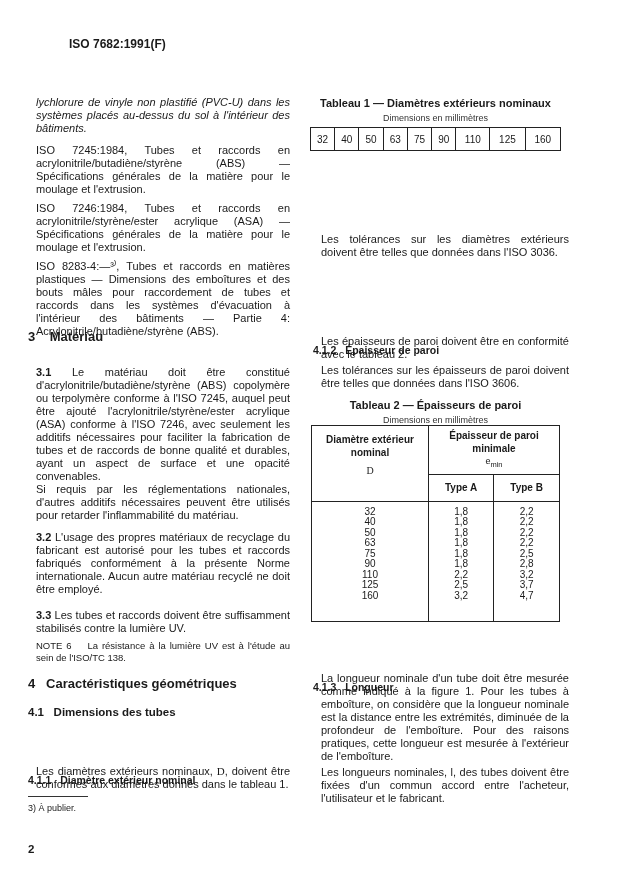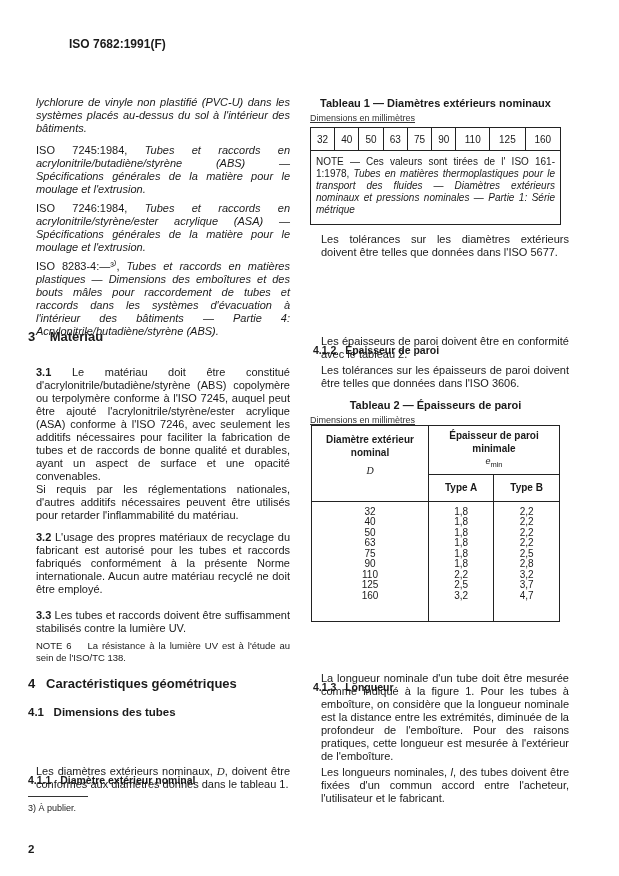--- a/index.html
+++ b/index.html
@@ -5,28 +5,28 @@
   html, body { margin: 0; padding: 0; background: #ffffff; }
   body {
     width: 619px; height: 876px; position: relative; overflow: hidden;
     font-family: "Liberation Sans", sans-serif; color: #1a1a1a;
     font-size: 11px; line-height: 13px;
   }
   .abs { position: absolute; }
   .header { left: 28px; top: 38px; font-weight: bold; font-size: 12px; padding-left: 41px; }
   .p { text-align: justify; margin: 8px; }
   .p.it { font-style: italic; }
-  .it { font-style: italic; }
+  .it { }
   .h1 { font-weight: bold; font-size: 13px; }
   .h2 { font-weight: bold; font-size: 11.5px; }
   .h3 { font-weight: bold; font-size: 10.5px; margin-top: 40px; }
   .note { font-size: 9.5px; line-height: 12px; }
   .num { font-weight: bold; }
   .caption { font-weight: bold; font-size: 11px; text-align: center; }
-  .dim { font-size: 9px; text-align: left; color: #333; text-decoration: underline; }
+  .dim { font-size: 9px; text-align: center; color: #333; }
   table { border-collapse: collapse; }
   .t1 { position: absolute; left: 310px; top: 127px; width: 251px; border: 1.5px solid #222; }
   .t1 td.v { border-right: 1px solid #222; text-align: center; height: 22px; font-size: 10px; padding: 0; }
   .t1 td.v:last-child { border-right: none; }
   .t1 td.n { border-top: 1px solid #222; padding: 5px 5px 8px 5px; font-size: 10px; line-height: 12px; text-align: justify; }
   .t2 { position: absolute; left: 311px; top: 425px; width: 249px; border: 1.5px solid #222; font-size: 10px; }
   .t2 th { font-weight: bold; text-align: center; padding: 3px 2px; }
   .t2 .bR { border-right: 1px solid #222; }
   .t2 .bB { border-bottom: 1px solid #222; }
   .t2 td { text-align: center; line-height: 10.5px; padding: 0; vertical-align: top; }
@@ -112,29 +112,24 @@
     <td class="v">32</td>
     <td class="v">40</td>
     <td class="v">50</td>
     <td class="v">63</td>
     <td class="v">75</td>
     <td class="v">90</td>
     <td class="v">110</td>
     <td class="v">125</td>
     <td class="v">160</td>
   </tr>
-  <tr>
-    <td class="n" colspan="9">
-      <span>NOTE — Ces valeurs sont tirées de l' ISO 161-1:1978, </span><span class="it">Tubes en matières thermoplastiques pour le transport des fluides — Diamètres extérieurs nominaux et pressions nominales — Partie 1: Série métrique</span>
-    </td>
-  </tr>
 </tbody>
   </table>
 
-<p class="p abs" style="left:313px; top:225px; width:248px;">Les tolérances sur les diamètres extérieurs doivent être telles que données dans l'ISO 5677.</p>
+<p class="p abs" style="left:313px; top:225px; width:248px;">Les tolérances sur les diamètres extérieurs doivent être telles que données dans l'ISO 3036.</p>
 
 <div class="abs h3" style="left:313px; top:304px;">
   <span>4.1.2</span>&nbsp;&nbsp;&nbsp;<span>Épaisseur de paroi</span>
 </div>
 
 <p class="p abs" style="left:313px; top:327px; width:248px;">Les épaisseurs de paroi doivent être en conformité avec le tableau 2.</p>
 <p class="p abs" style="left:313px; top:356px; width:248px;">Les tolérances sur les épaisseurs de paroi doivent être telles que données dans l'ISO 3606.</p>
 
 <div class="abs caption" style="left:310px; top:399px; width:251px;">Tableau 2 — Épaisseurs de paroi</div>
 <div class="abs dim" style="left:310px; top:414px; width:251px;">Dimensions en millimètres</div>

